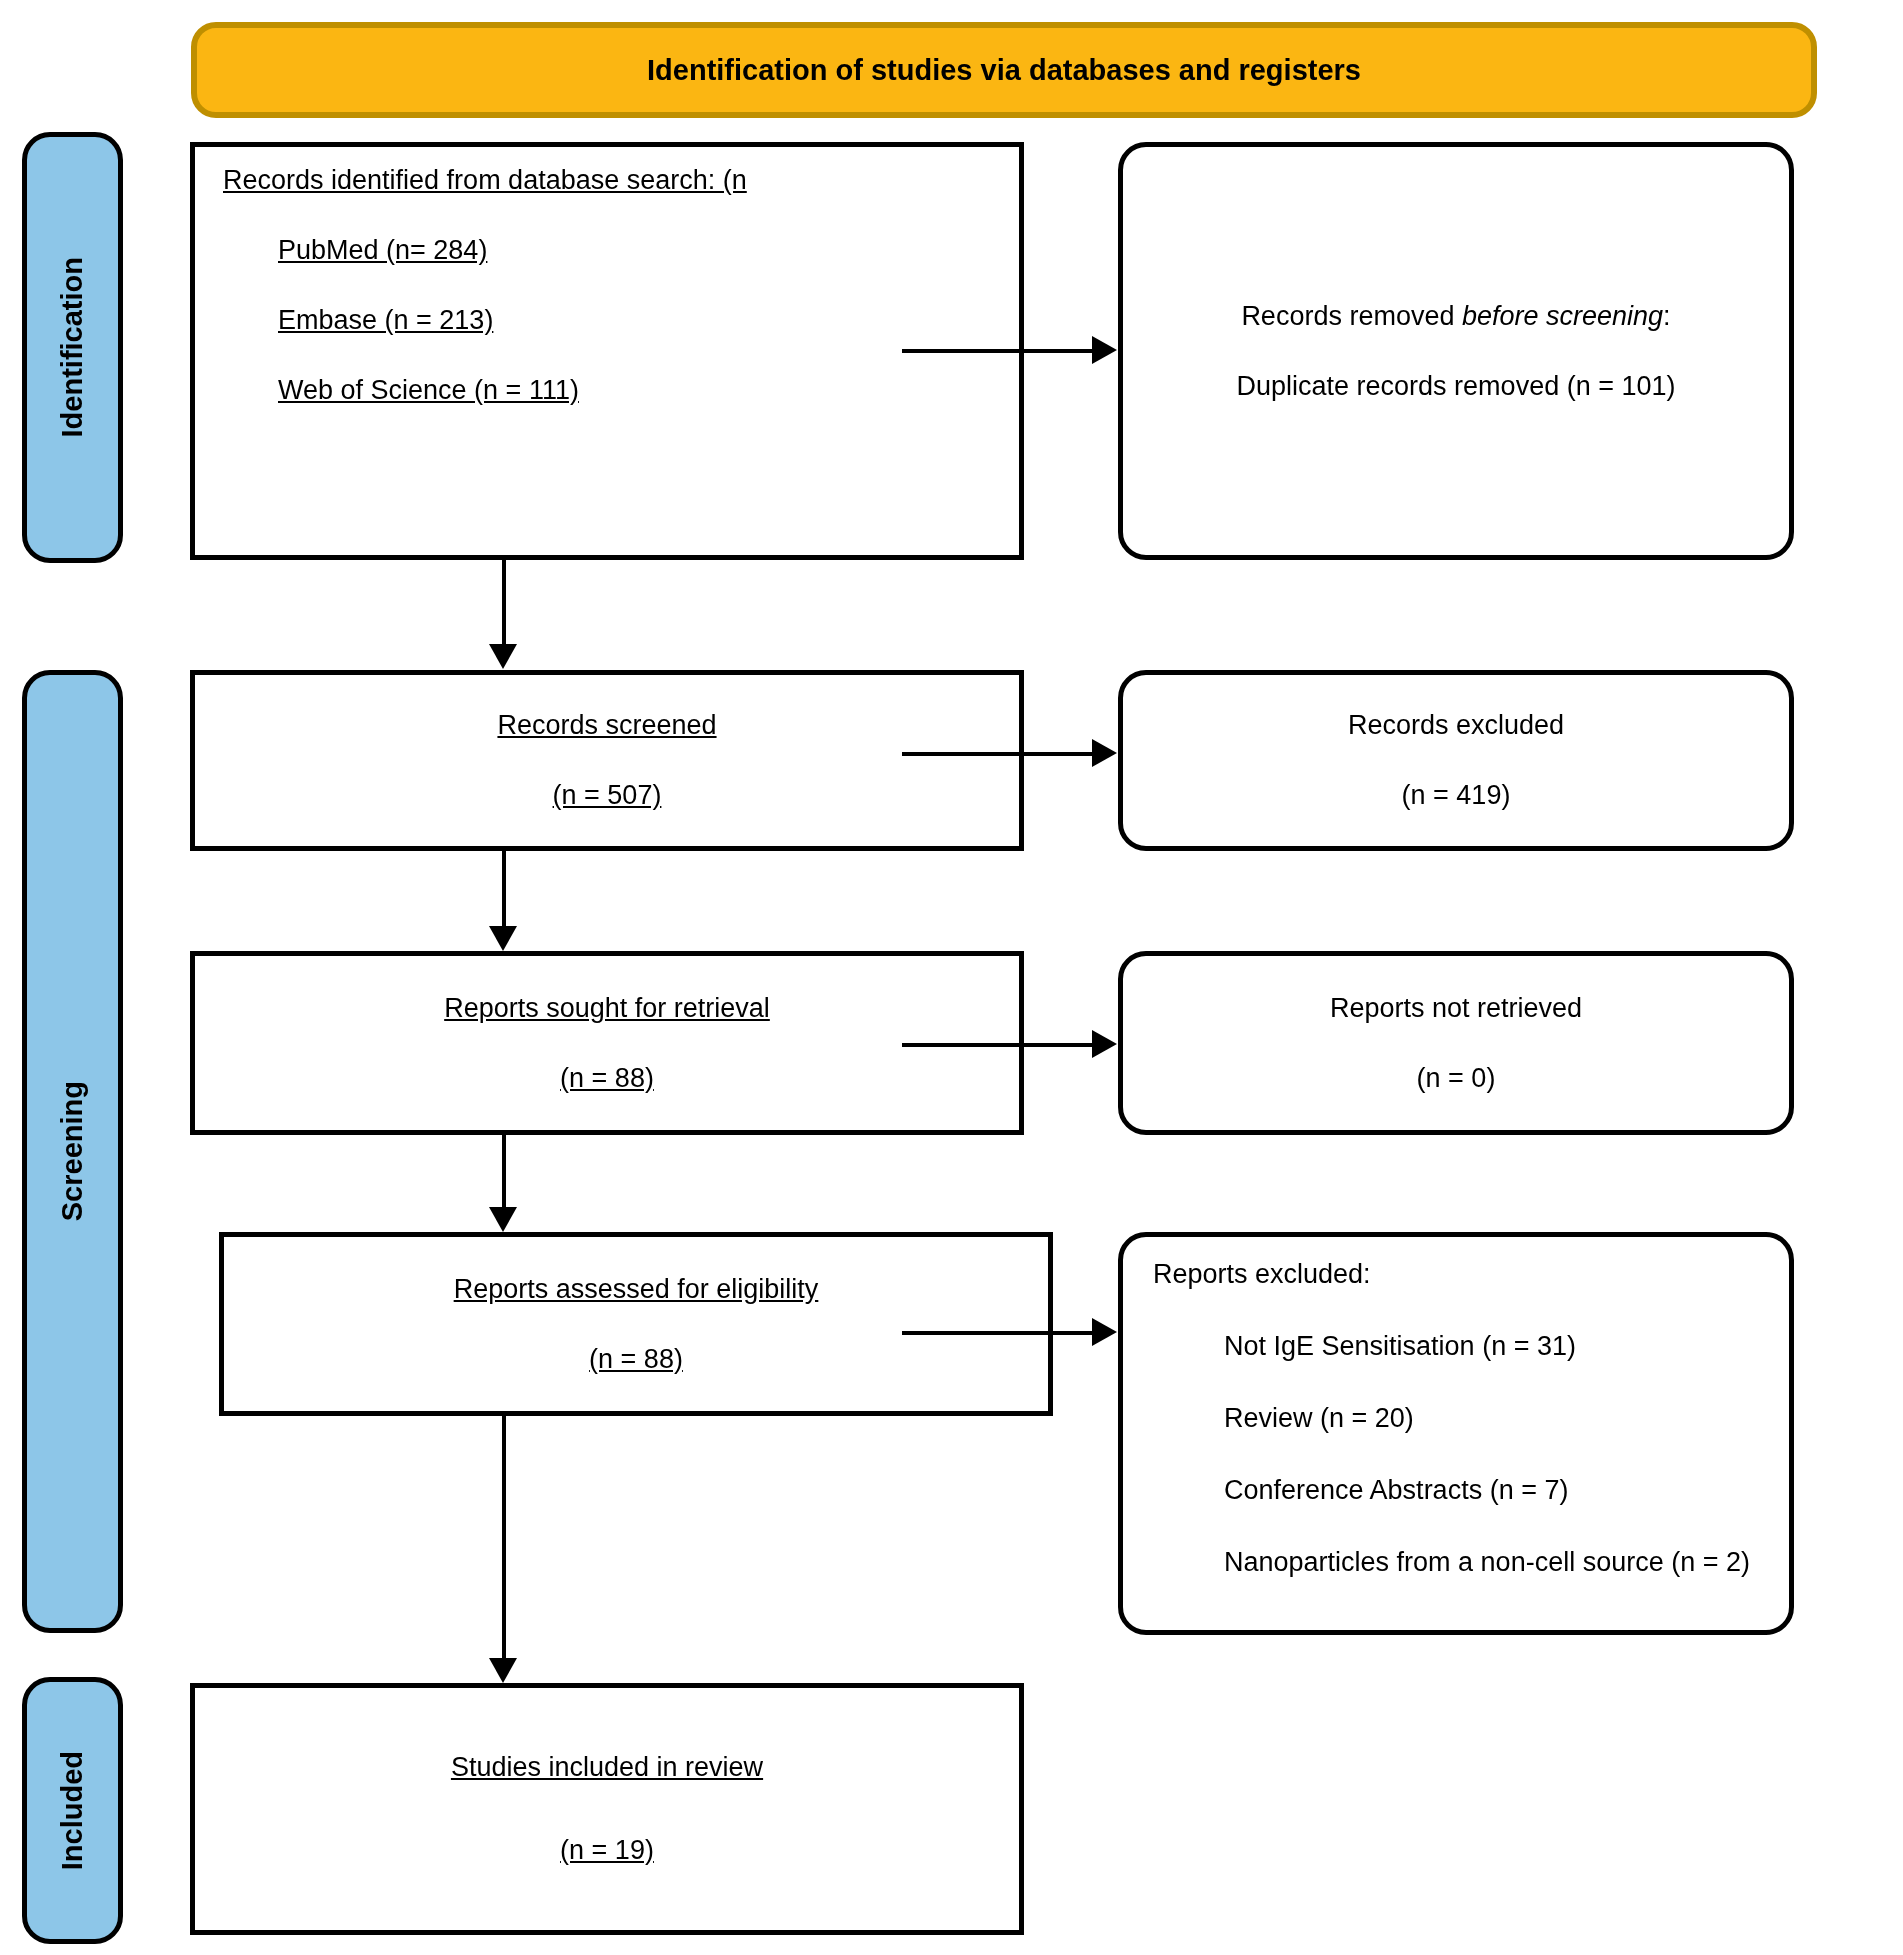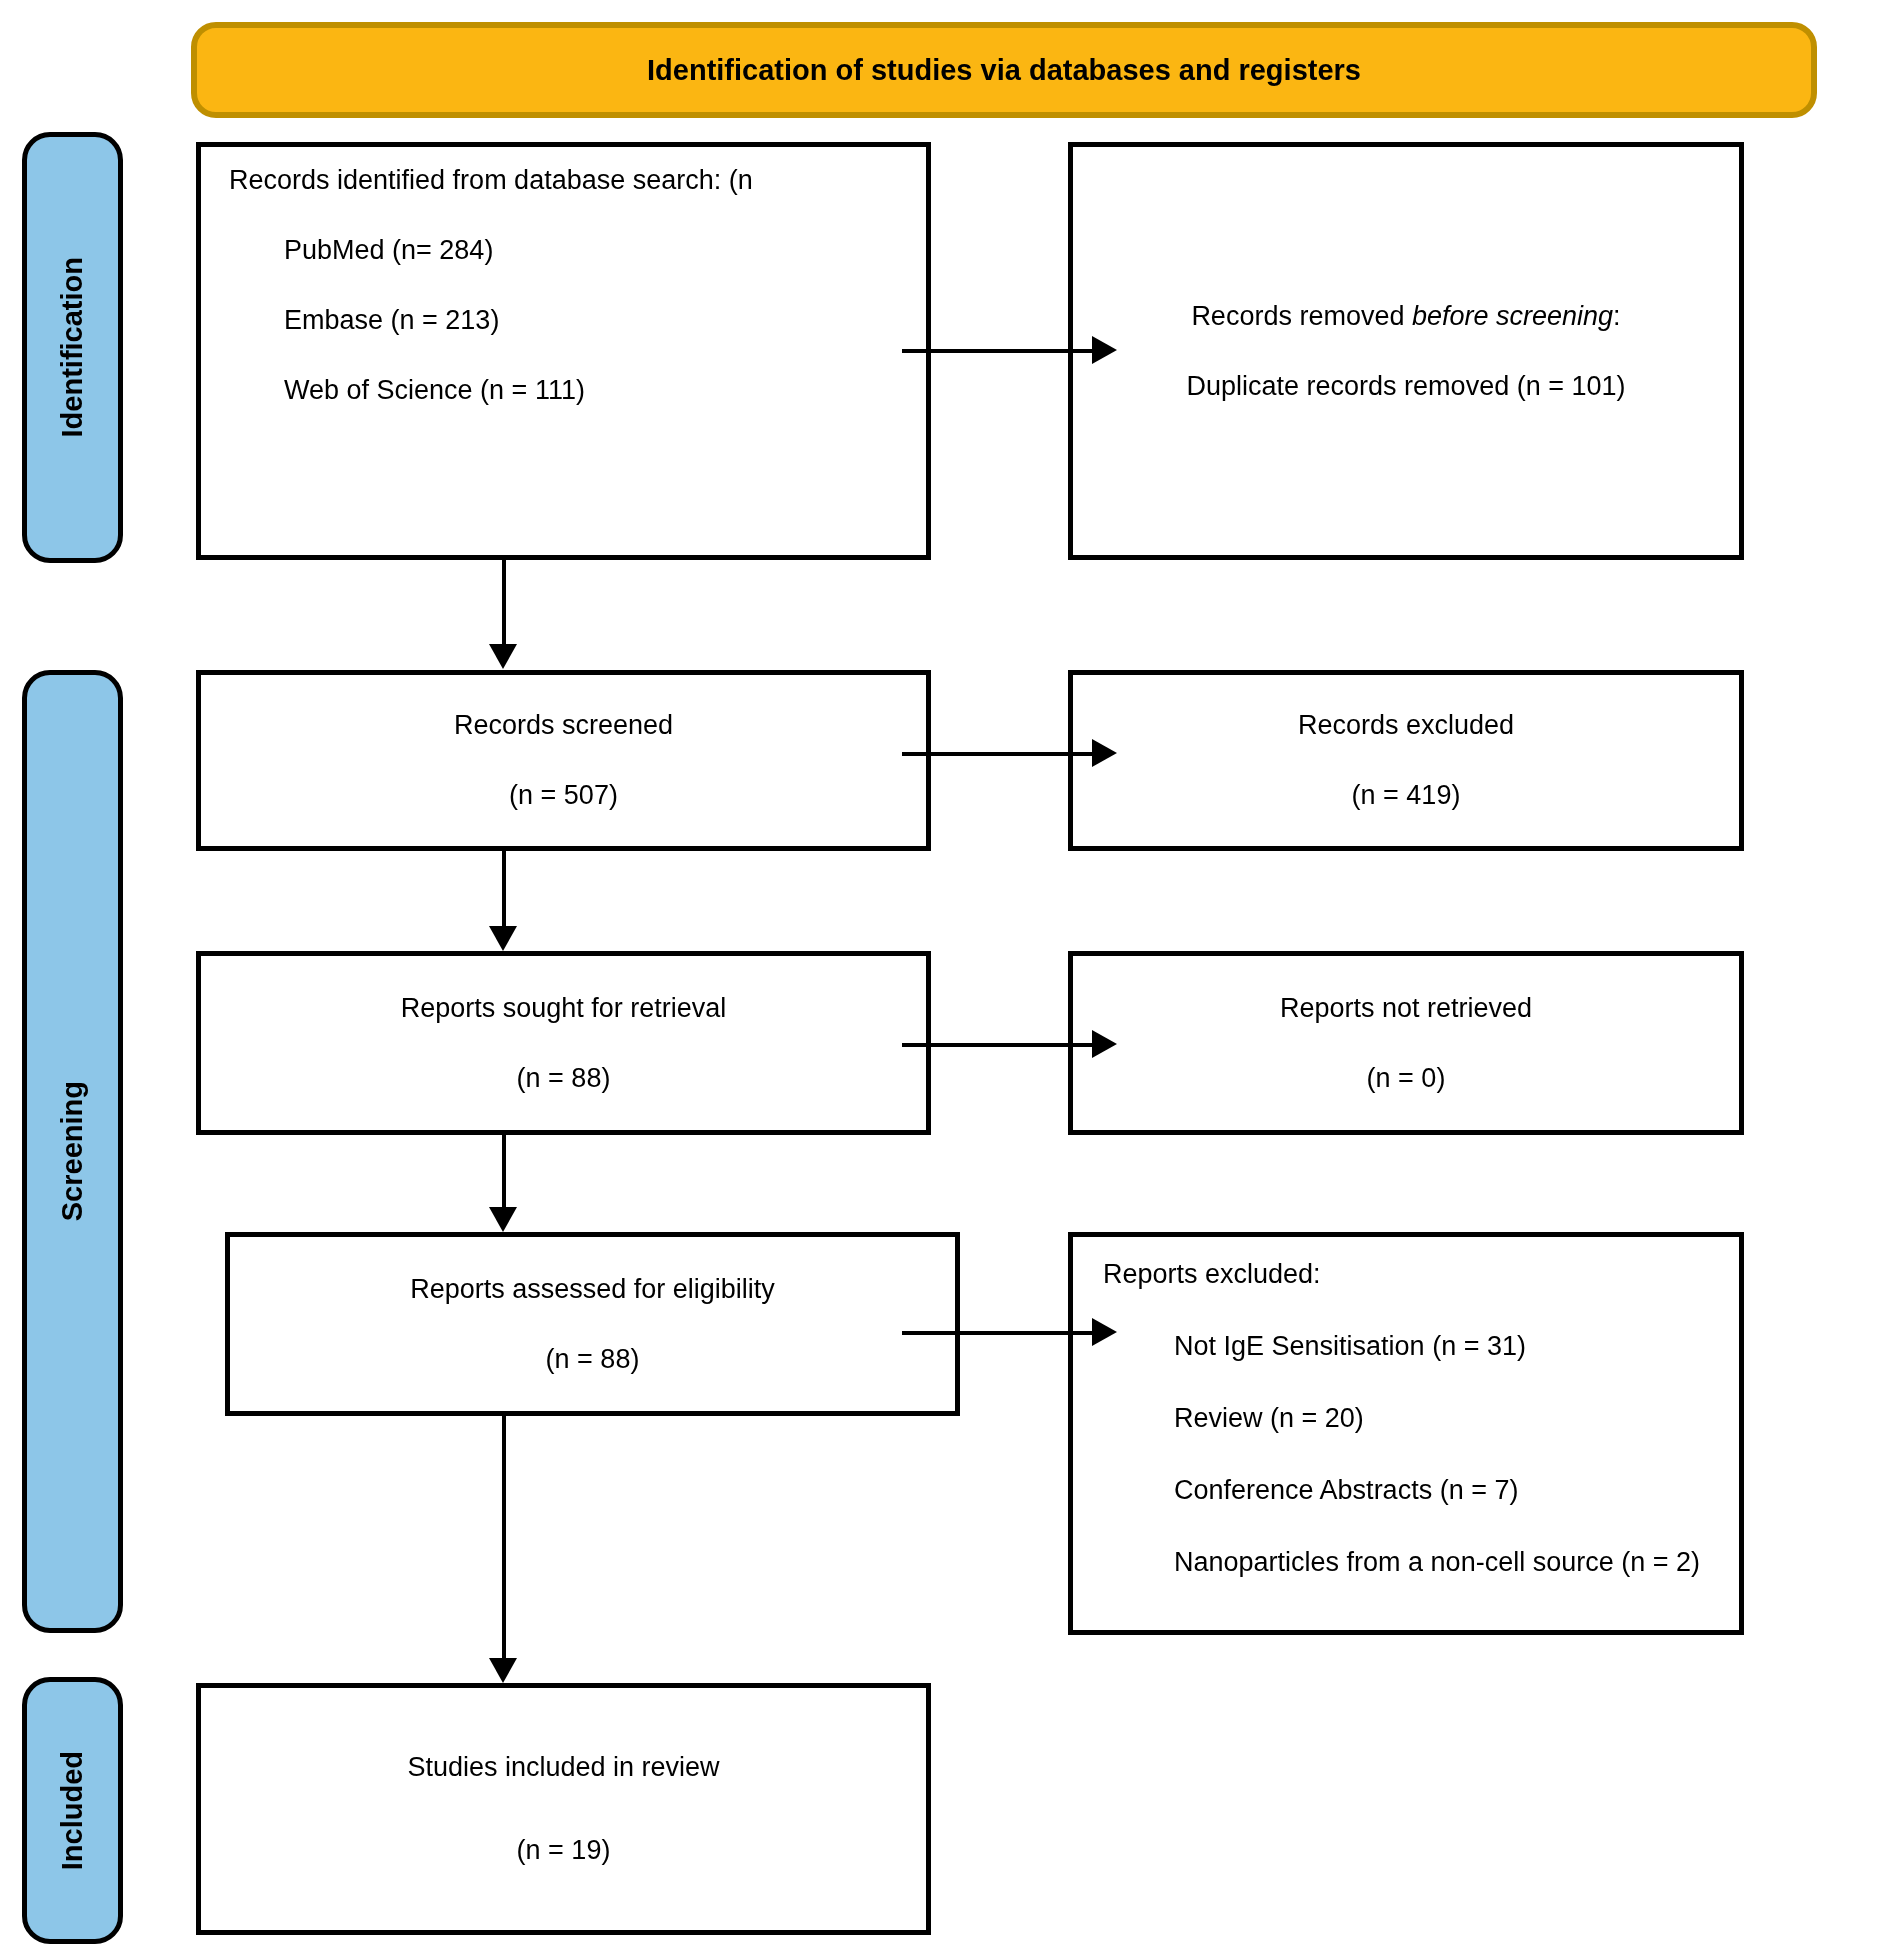--- a/index.html
+++ b/index.html
@@ -47,23 +47,23 @@
     background:#fff;
     border:5.5px solid var(--box-border);
     font-size:27px; line-height:39px;
   }
   .centerbox {
     display:flex; flex-direction:column;
     align-items:center; justify-content:center;
     text-align:center; gap:31px;
   }
   
-  .colL { left:196px; width:735px; }
+  .colL { left:190px; width:834px;text-decoration:underline; }
   
-  .colR { left:1068px; width:676px; }
+  .colR { left:1118px; width:676px;border-radius:28px; }
 
   #box-records-identified { top:142px; height:418px; padding:14px 15px 0 28px; }
   #box-records-identified .src { margin-top:31px; margin-left:55px; }
 
   #box-records-removed { top:142px; height:418px; }
   #box-records-removed .italic { font-style:italic; }
 
   #box-records-screened, #box-records-excluded { top:670px; height:181px; }
   #box-reports-sought, #box-reports-not-retrieved { top:951px; height:184px; }
   #box-reports-assessed { top:1232px; height:184px;margin-left:29px; }

